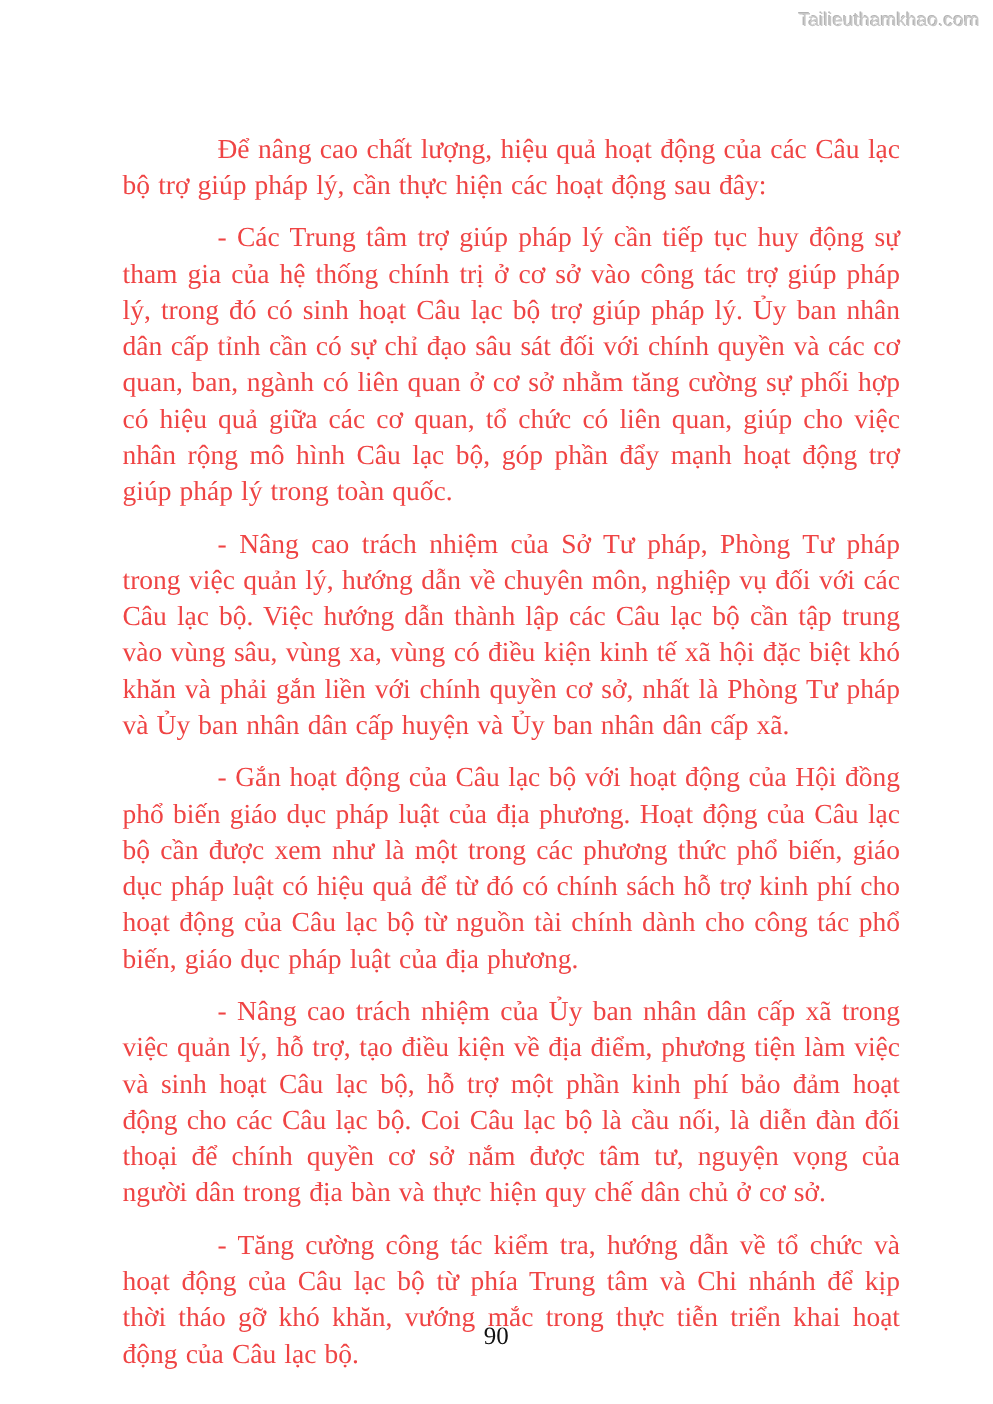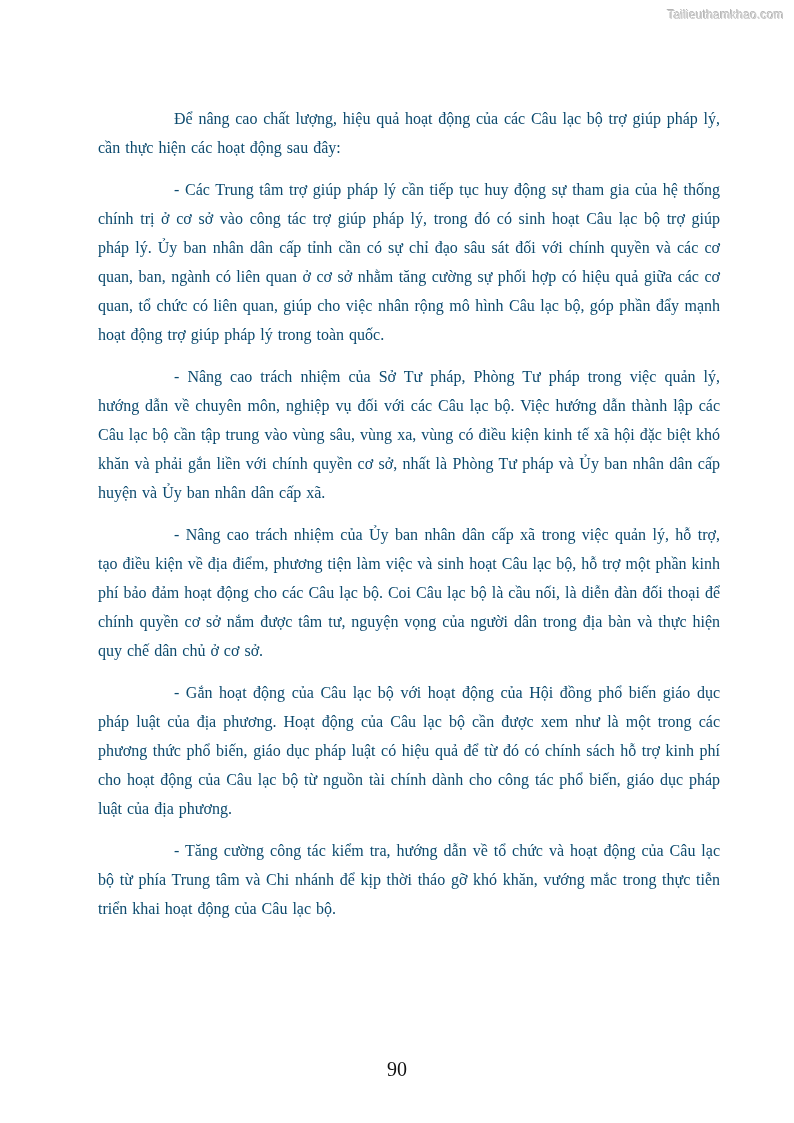--- a/index.html
+++ b/index.html
@@ -18,43 +18,43 @@
     height: 1123px;
     background: #ffffff;
     color: #111111;
   }
 
   .watermark {
     position: absolute;
     top: 8px;
     right: 10px;
     font-family: "Liberation Sans", "DejaVu Sans", sans-serif;
-    font-size: 12px;
+    font-size: 15px;
     color: #c6c6c6;
     text-shadow: 1px 1px 0 #ffffff, -1px -1px 0 #b3b3b3;
     letter-spacing: 0.2px;
     user-select: none;
     margin-left: 44px;
   }
 
   .content {
     position: absolute;
     top: 104px;
     left: 98px;
     width: 622px;
   }
 
   .content p {
-    font-size: 16px;
+    font-size: 22px;
     line-height: 29px;
     text-align: justify;
     text-indent: 76px;
     margin-bottom: 13px;
     word-spacing: 1px;
-    color: #0c4a6e;
+    color: #ef4444;
   }
 
   .page-number {
     position: absolute;
     top: 1030px;
     left: 0;
     width: 794px;
     text-align: center;
     font-size: 20px;
     color: #111111;
@@ -65,20 +65,20 @@
 <body>
 
 <div class="page">
 
   <div class="watermark">Tailieuthamkhao.com</div>
 
   <div class="content">
     <p>Để nâng cao chất lượng, hiệu quả hoạt động của các Câu lạc bộ trợ giúp pháp lý, cần thực hiện các hoạt động sau đây:</p>
     <p>- Các Trung tâm trợ giúp pháp lý cần tiếp tục huy động sự tham gia của hệ thống chính trị ở cơ sở vào công tác trợ giúp pháp lý, trong đó có sinh hoạt Câu lạc bộ trợ giúp pháp lý. Ủy ban nhân dân cấp tỉnh cần có sự chỉ đạo sâu sát đối với chính quyền và các cơ quan, ban, ngành có liên quan ở cơ sở nhằm tăng cường sự phối hợp có hiệu quả giữa các cơ quan, tổ chức có liên quan, giúp cho việc nhân rộng mô hình Câu lạc bộ, góp phần đẩy mạnh hoạt động trợ giúp pháp lý trong toàn quốc.</p>
     <p>- Nâng cao trách nhiệm của Sở Tư pháp, Phòng Tư pháp trong việc quản lý, hướng dẫn về chuyên môn, nghiệp vụ đối với các Câu lạc bộ. Việc hướng dẫn thành lập các Câu lạc bộ cần tập trung vào vùng sâu, vùng xa, vùng có điều kiện kinh tế xã hội đặc biệt khó khăn và phải gắn liền với chính quyền cơ sở, nhất là Phòng Tư pháp và Ủy ban nhân dân cấp huyện và Ủy ban nhân dân cấp xã.</p>
+    <p>- Gắn hoạt động của Câu lạc bộ với hoạt động của Hội đồng phổ biến giáo dục pháp luật của địa phương. Hoạt động của Câu lạc bộ cần được xem như là một trong các phương thức phổ biến, giáo dục pháp luật có hiệu quả để từ đó có chính sách hỗ trợ kinh phí cho hoạt động của Câu lạc bộ từ nguồn tài chính dành cho công tác phổ biến, giáo dục pháp luật của địa phương.</p>
     <p>- Nâng cao trách nhiệm của Ủy ban nhân dân cấp xã trong việc quản lý, hỗ trợ, tạo điều kiện về địa điểm, phương tiện làm việc và sinh hoạt Câu lạc bộ, hỗ trợ một phần kinh phí bảo đảm hoạt động cho các Câu lạc bộ. Coi Câu lạc bộ là cầu nối, là diễn đàn đối thoại để chính quyền cơ sở nắm được tâm tư, nguyện vọng của người dân trong địa bàn và thực hiện quy chế dân chủ ở cơ sở.</p>
-    <p>- Gắn hoạt động của Câu lạc bộ với hoạt động của Hội đồng phổ biến giáo dục pháp luật của địa phương. Hoạt động của Câu lạc bộ cần được xem như là một trong các phương thức phổ biến, giáo dục pháp luật có hiệu quả để từ đó có chính sách hỗ trợ kinh phí cho hoạt động của Câu lạc bộ từ nguồn tài chính dành cho công tác phổ biến, giáo dục pháp luật của địa phương.</p>
     <p>- Tăng cường công tác kiểm tra, hướng dẫn về tổ chức và hoạt động của Câu lạc bộ từ phía Trung tâm và Chi nhánh để kịp thời tháo gỡ khó khăn, vướng mắc trong thực tiễn triển khai hoạt động của Câu lạc bộ.</p>
   </div>
 
   <div class="page-number">90</div>
 
 </div>
 
 </body></html>

